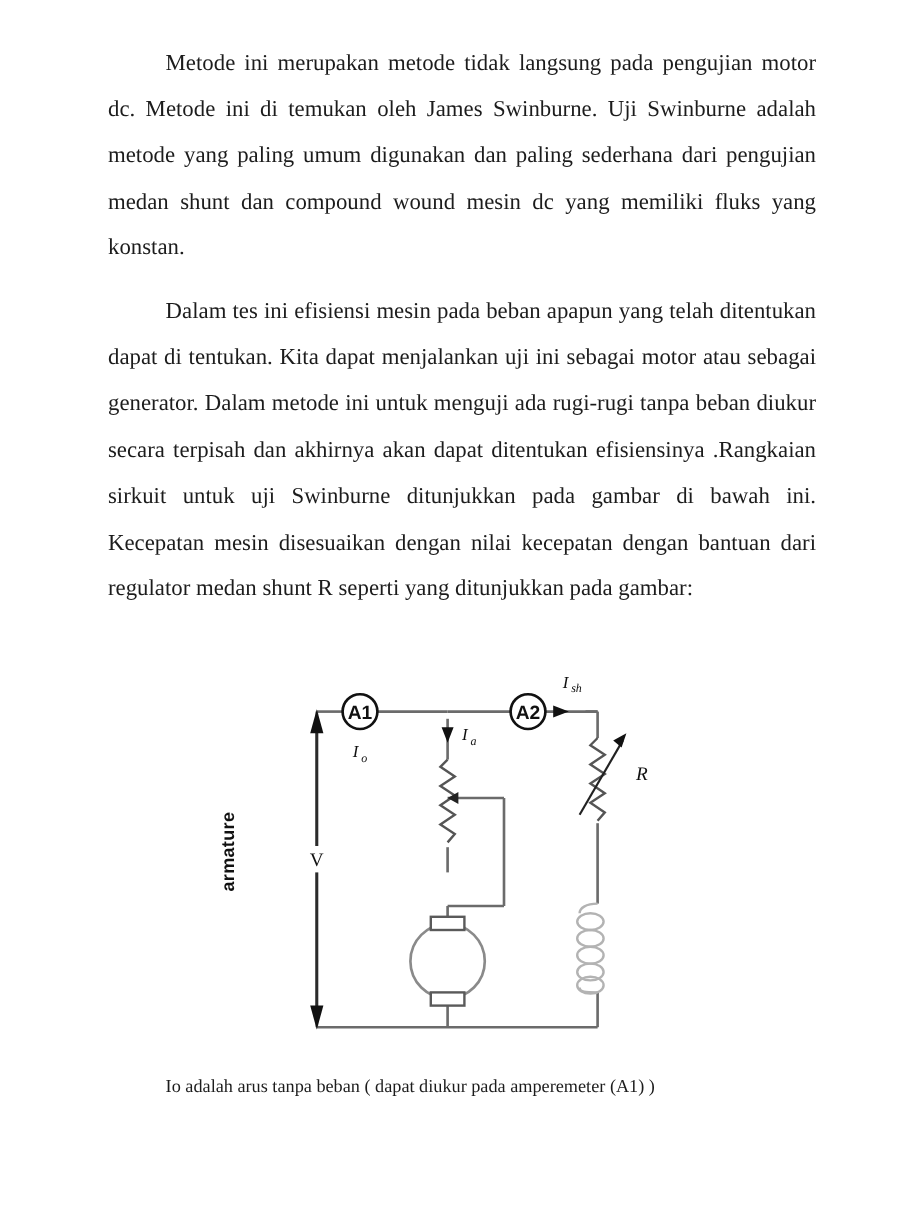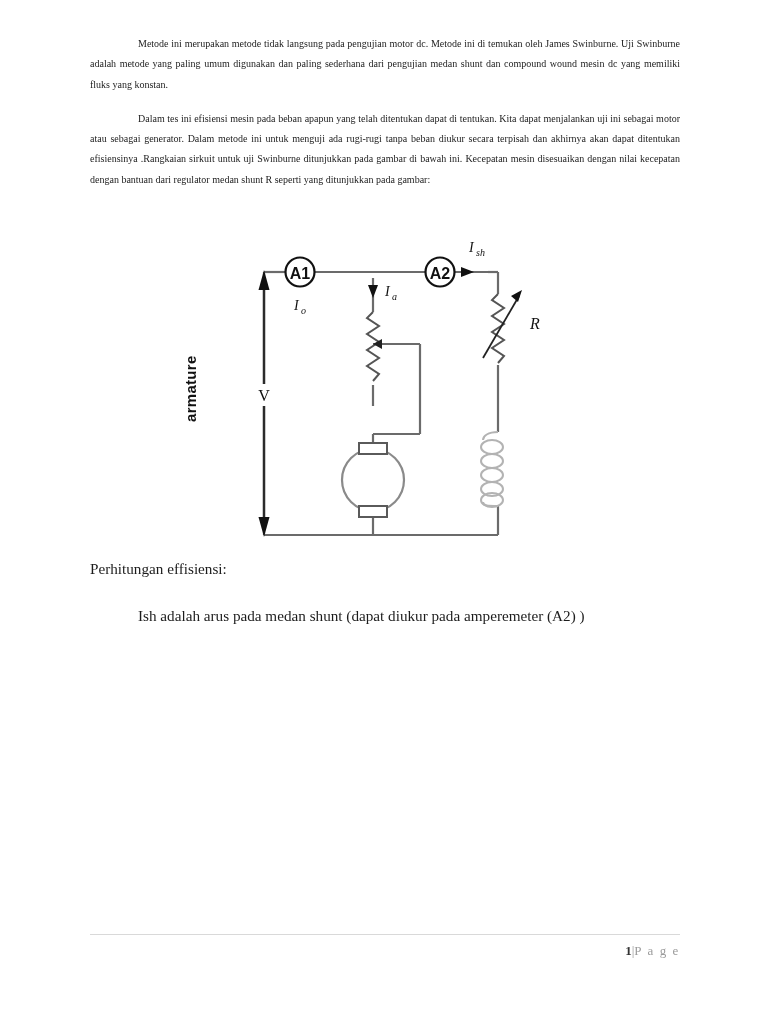--- a/index.html
+++ b/index.html
@@ -37,21 +37,21 @@
     font-weight: 400;
     letter-spacing: 0.2px;
     text-align: center;
     color: #141414;
     margin: 0;
     padding-top: 96px;
   }
 
   
   .para {
-    font-size: 10px;
+    font-size: 19px;
     line-height: 2.03;
     text-align: justify;
     text-justify: inter-word;
     text-indent: 48px;
     margin: 0;
     color: #1c1c1c;
   }
   .para.p1 { margin-top: 34px; }
   .para.p2 { margin-top: 14px; }
 
@@ -237,27 +237,20 @@
           <circle cx="283" cy="246" r="31" fill="#ffffff" stroke="#8a8a8a" stroke-width="2.2"></circle>
           <rect x="269" y="209" width="28" height="11" fill="#ffffff" stroke="#5a5a5a" stroke-width="2"></rect>
           <rect x="269" y="272" width="28" height="11" fill="#ffffff" stroke="#5a5a5a" stroke-width="2"></rect>
         </g>
 
       </svg>
 
       <div class="vlabel-armature">armature</div>
     </div>
 
-    <p class="plain after-figure">Perhitungan effisiensi:</p>
-
-
-    <p class="indent-1 gap-sm">Ish adalah arus pada medan shunt (dapat diukur pada amperemeter (A2) )</p>
+
+    <p class="indent-1 gap-sm">Io adalah arus tanpa beban ( dapat diukur pada amperemeter (A1) )</p>
+
 
   </div>
 
-  <div class="footer">
-    <div class="footer-rule"></div>
-    <div class="footer-text">
-      <span class="footer-num">1</span><span class="footer-sep">|</span><span>P a g e</span>
-    </div>
-  </div>
 
 </div>
 
 </body></html>

